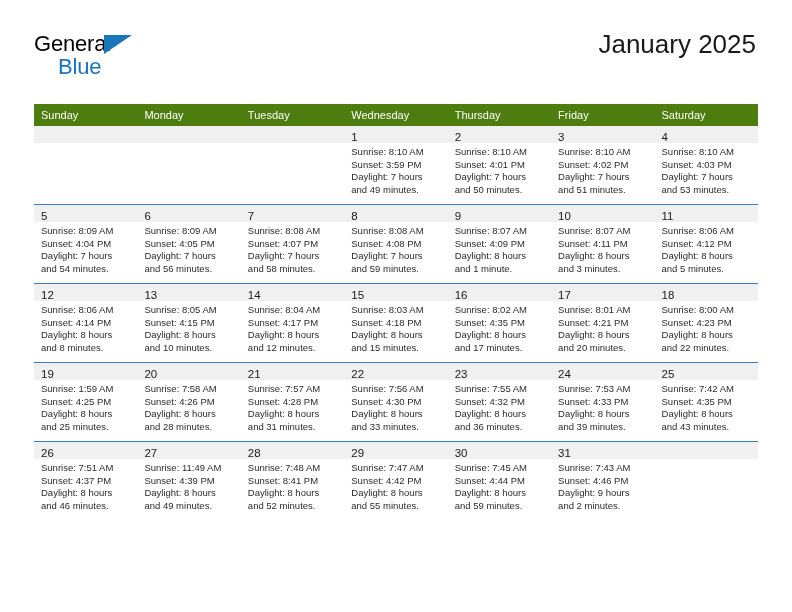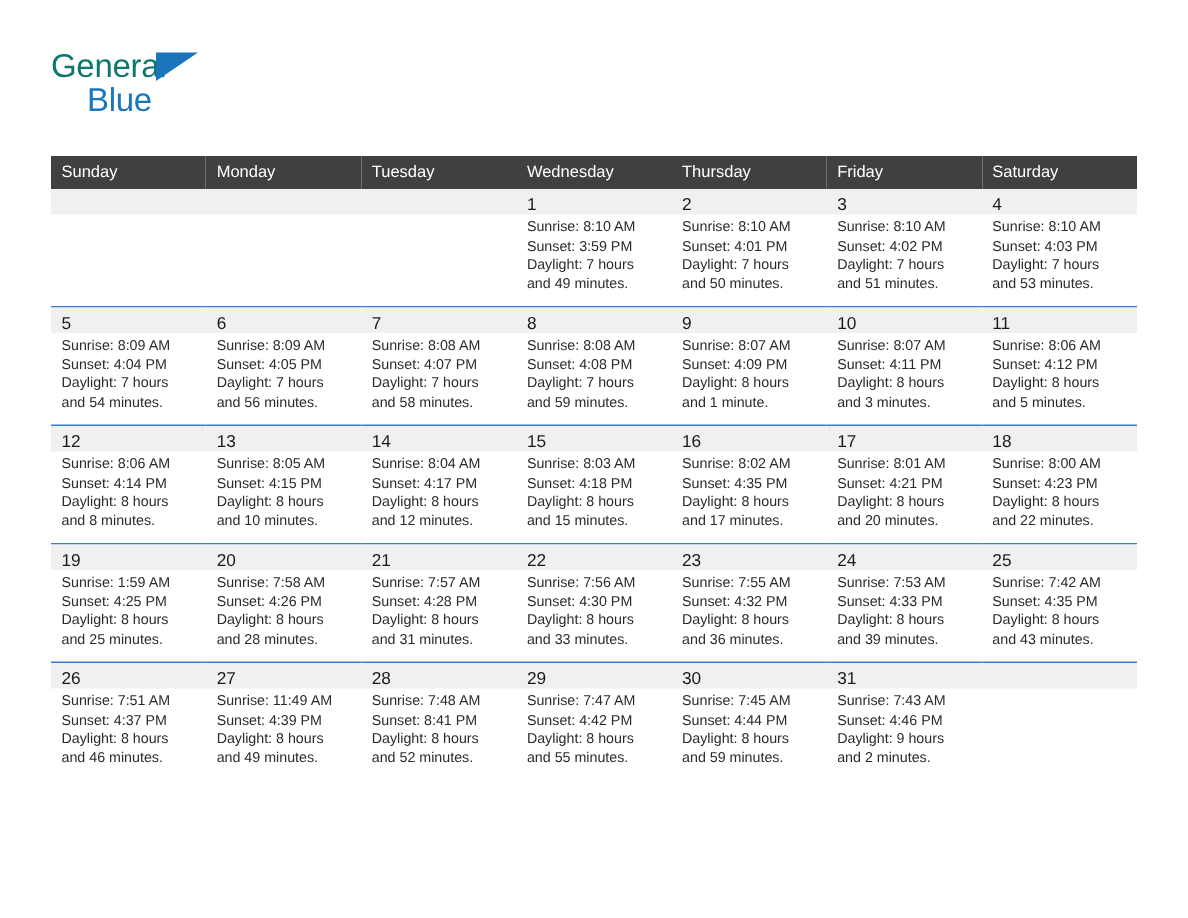--- a/index.html
+++ b/index.html
@@ -35,21 +35,21 @@
     top: 4px;
     width: 160px;
     height: 50px;
   }
   .logo-general {
     position: absolute;
     left: 0;
     top: 0;
     font-size: 22px;
     line-height: 24px;
-    color: #0f766e;
+    color: #000000;
     letter-spacing: -0.2px;
     font-family: "Liberation Sans", sans-serif;
   }
   .logo-triangle {
     position: absolute;
     left: 70px;
     top: 3px;
     width: 0;
     height: 0;
     border-left: 28px solid #1b75bb;
@@ -90,21 +90,21 @@
   
   .calendar {
     position: absolute;
     left: 34px;
     top: 104px;
     width: 724px;
     border-collapse: collapse;
     table-layout: fixed;
   }
   .calendar th {
-    background: #404040;
+    background: #4d7c0f;
     color: #ffffff;
     font-size: 11px;
     font-weight: normal;
     text-align: left;
     padding: 5px 0 5px 7px;
     height: 12px;
     border: none;
   }
   .calendar td {
     vertical-align: top;
@@ -153,20 +153,21 @@
 
   <div class="header">
 
     <div class="logo">
       <span class="logo-general">General</span>
       <span class="logo-triangle"></span>
       <span class="logo-blue">Blue</span>
     </div>
 
     <div class="title-block">
+      <h1 class="cal-title">January 2025</h1>
     </div>
 
   </div>
 
   <table class="calendar">
     <thead>
       <tr id="weekday-row">
           <th>Sunday</th>
           <th>Monday</th>
           <th>Tuesday</th>

